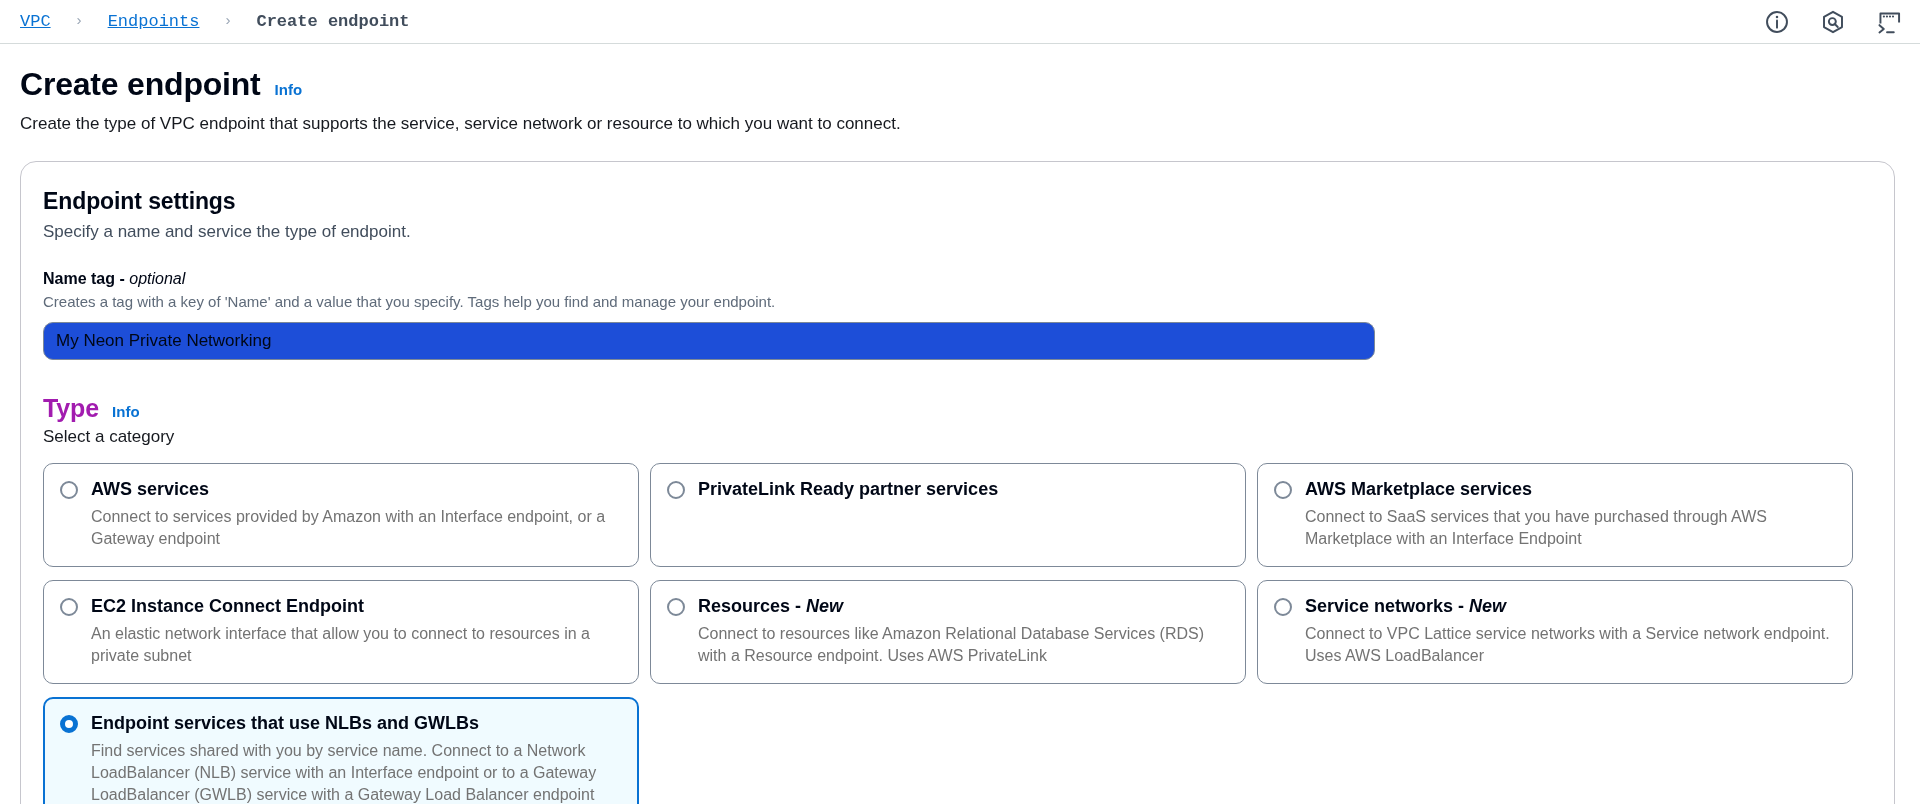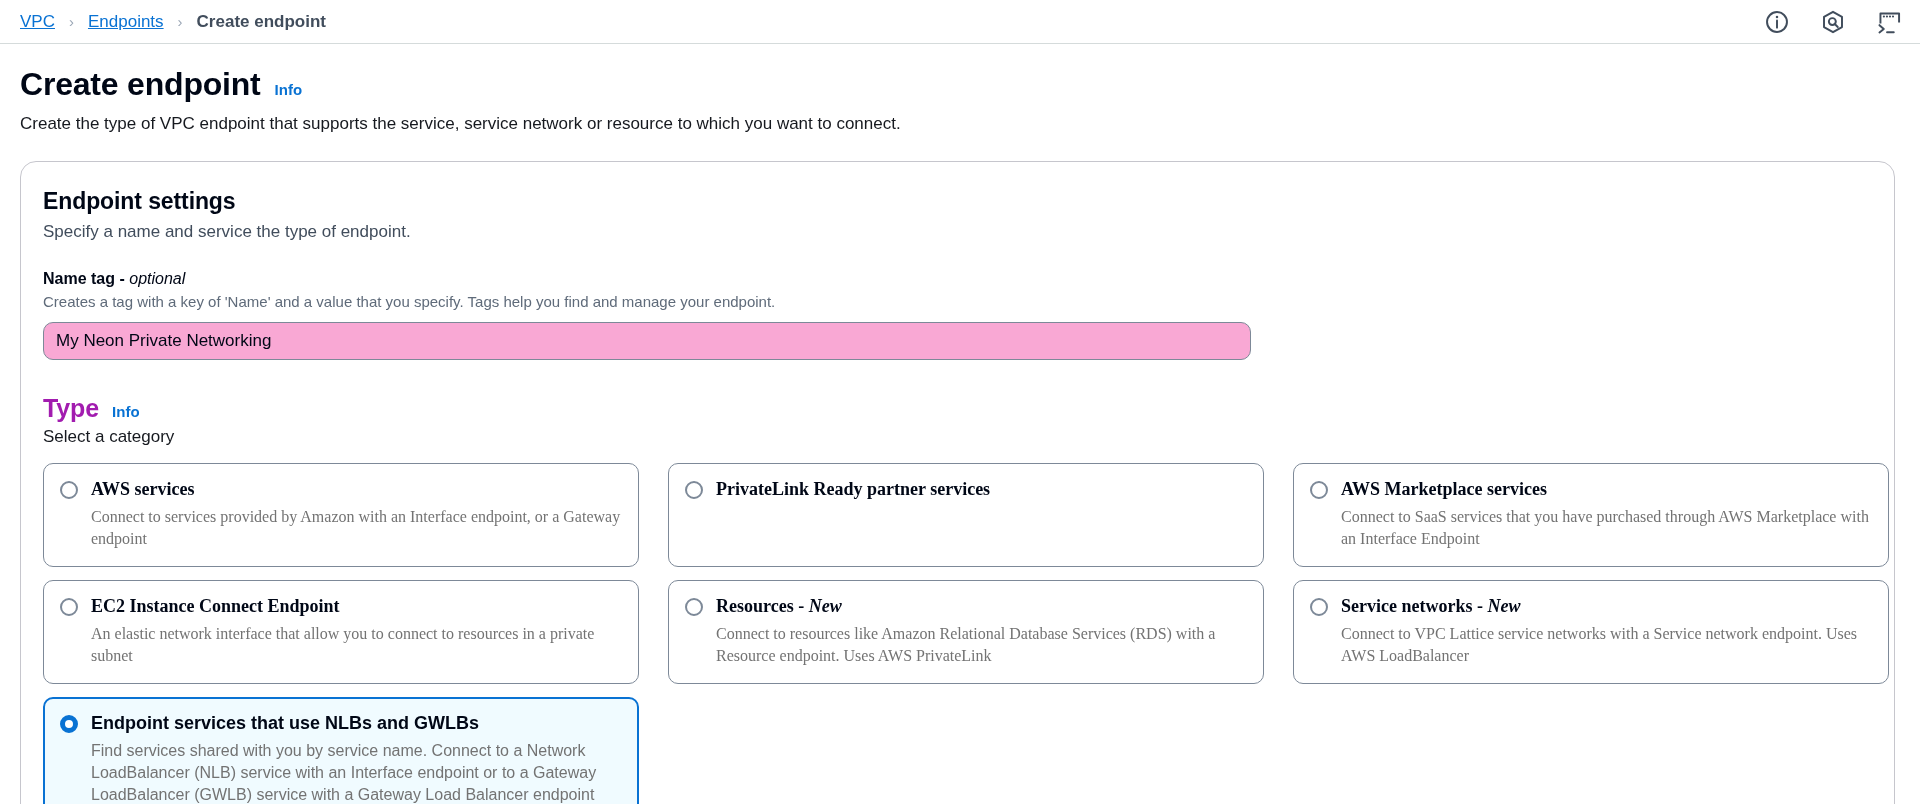--- a/index.html
+++ b/index.html
@@ -14,21 +14,21 @@
 
   
   .topbar {
     position: relative;
     height: 44px;
     display: flex;
     align-items: center;
     border-bottom: 1px solid #d5dbdb;
     padding: 0 22px 0 20px;
   }
-  .breadcrumb { display: flex; align-items: center; gap: 0; }
+  .breadcrumb { display: flex; align-items: center; gap: 10px; font-family: Liberation Mono, monospace; }
   .crumb-link {
     font-size: 17px;
     color: #0972d3;
     text-decoration: underline;
     cursor: pointer;
     white-space: nowrap;
   }
   .crumb-current {
     font-size: 17px;
     color: #414d5c;
@@ -101,50 +101,49 @@
   .field { margin-top: 28px; }
   .field-label { font-size: 16px; font-weight: 700; color: #000716; }
   .field-label .optional { font-weight: 400; font-style: italic; }
   .field-desc {
     margin-top: 5px;
     font-size: 15px;
     color: #5f6b7a;
   }
   .text-input {
     margin-top: 12px;
-    width: 1208px;
+    width: 1332px;
     height: 38px;
     border: 1px solid #7d8998;
     border-radius: 10px;
     font-family: "Liberation Sans", sans-serif;
     font-size: 17px;
     color: #000716;
     padding: 0 12px;
-    background: #f9a8d4;
+    background: #1d4ed8;
     outline: none;
   }
 
   
   .type-block { margin-top: 34px; }
   .type-head { display: flex; align-items: baseline; gap: 13px; }
   h2.type-title {
     font-size: 25px;
     font-weight: 700;
     color: #a21caf;
     letter-spacing: -0.1px;
   }
   .type-sub { margin-top: 4px; font-size: 17px; color: #16191f; }
 
   .tiles {
     margin-top: 16px;
     display: grid;
     grid-template-columns: repeat(3, 596px);
-    gap: 13px 29px;
+    gap: 13px 11px;
     justify-content: start;
-    font-family: Liberation Serif, serif;
   }
   .tile {
     border: 1px solid #7d8998;
     border-radius: 10px;
     background: #ffffff;
     padding: 14px 16px 16px 16px;
     display: flex;
     gap: 13px;
     align-items: flex-start;
     cursor: pointer;

